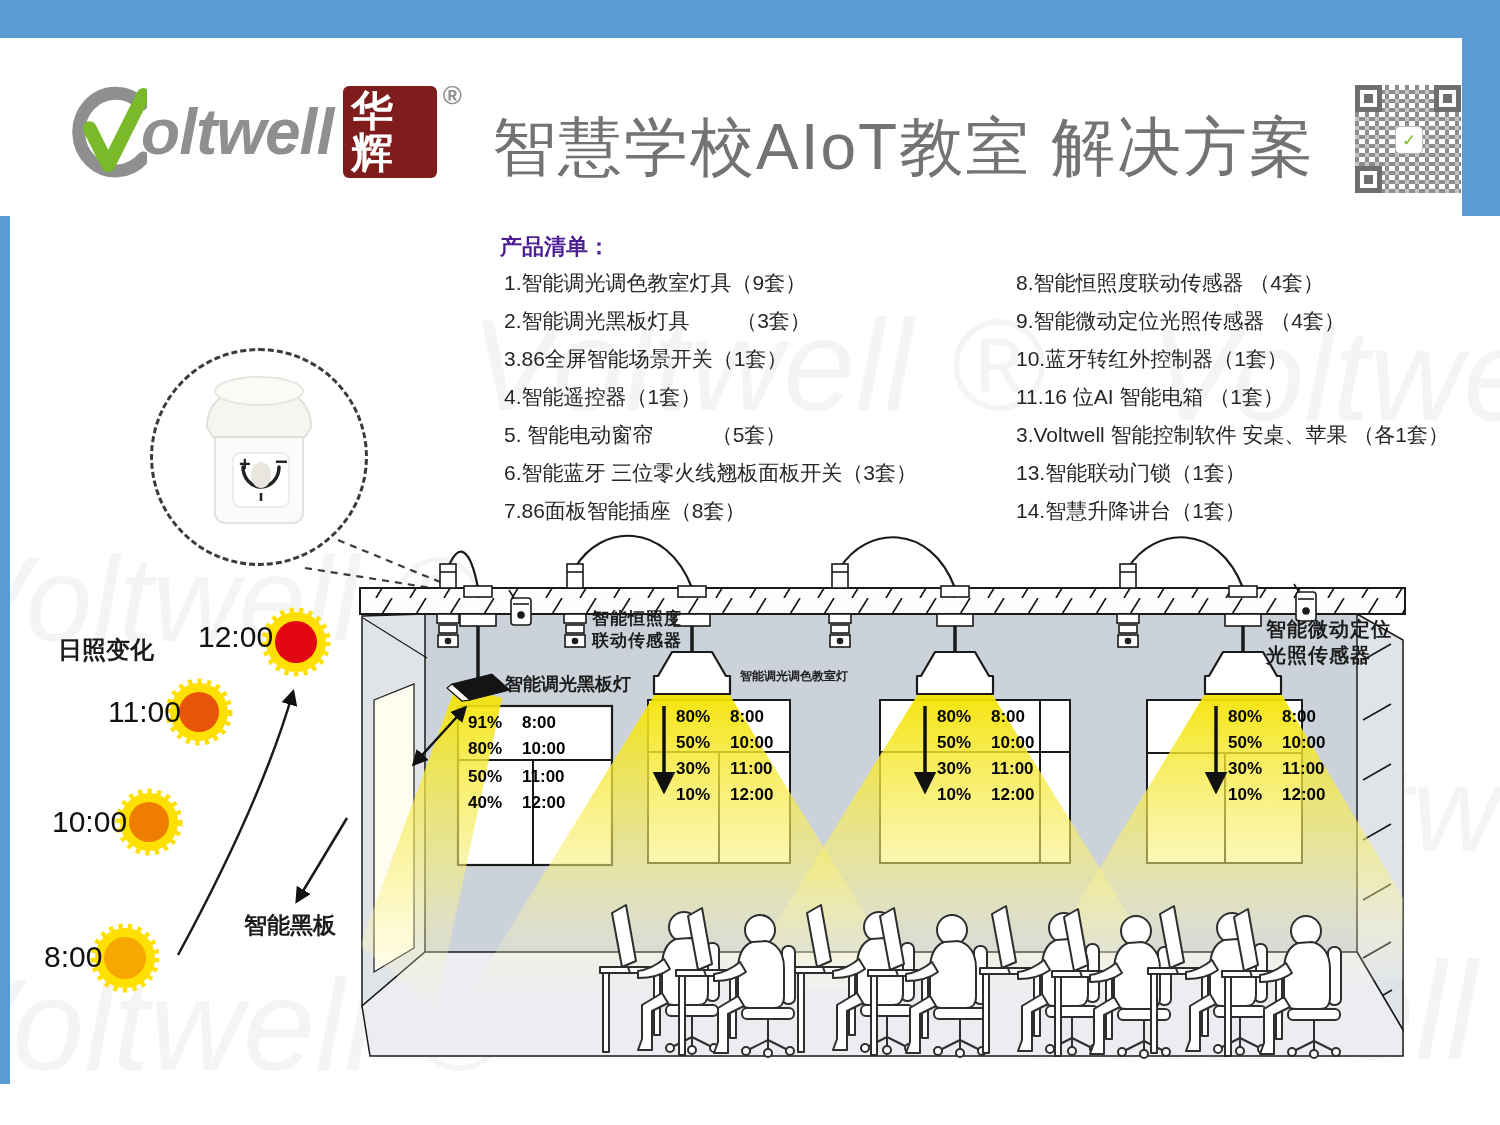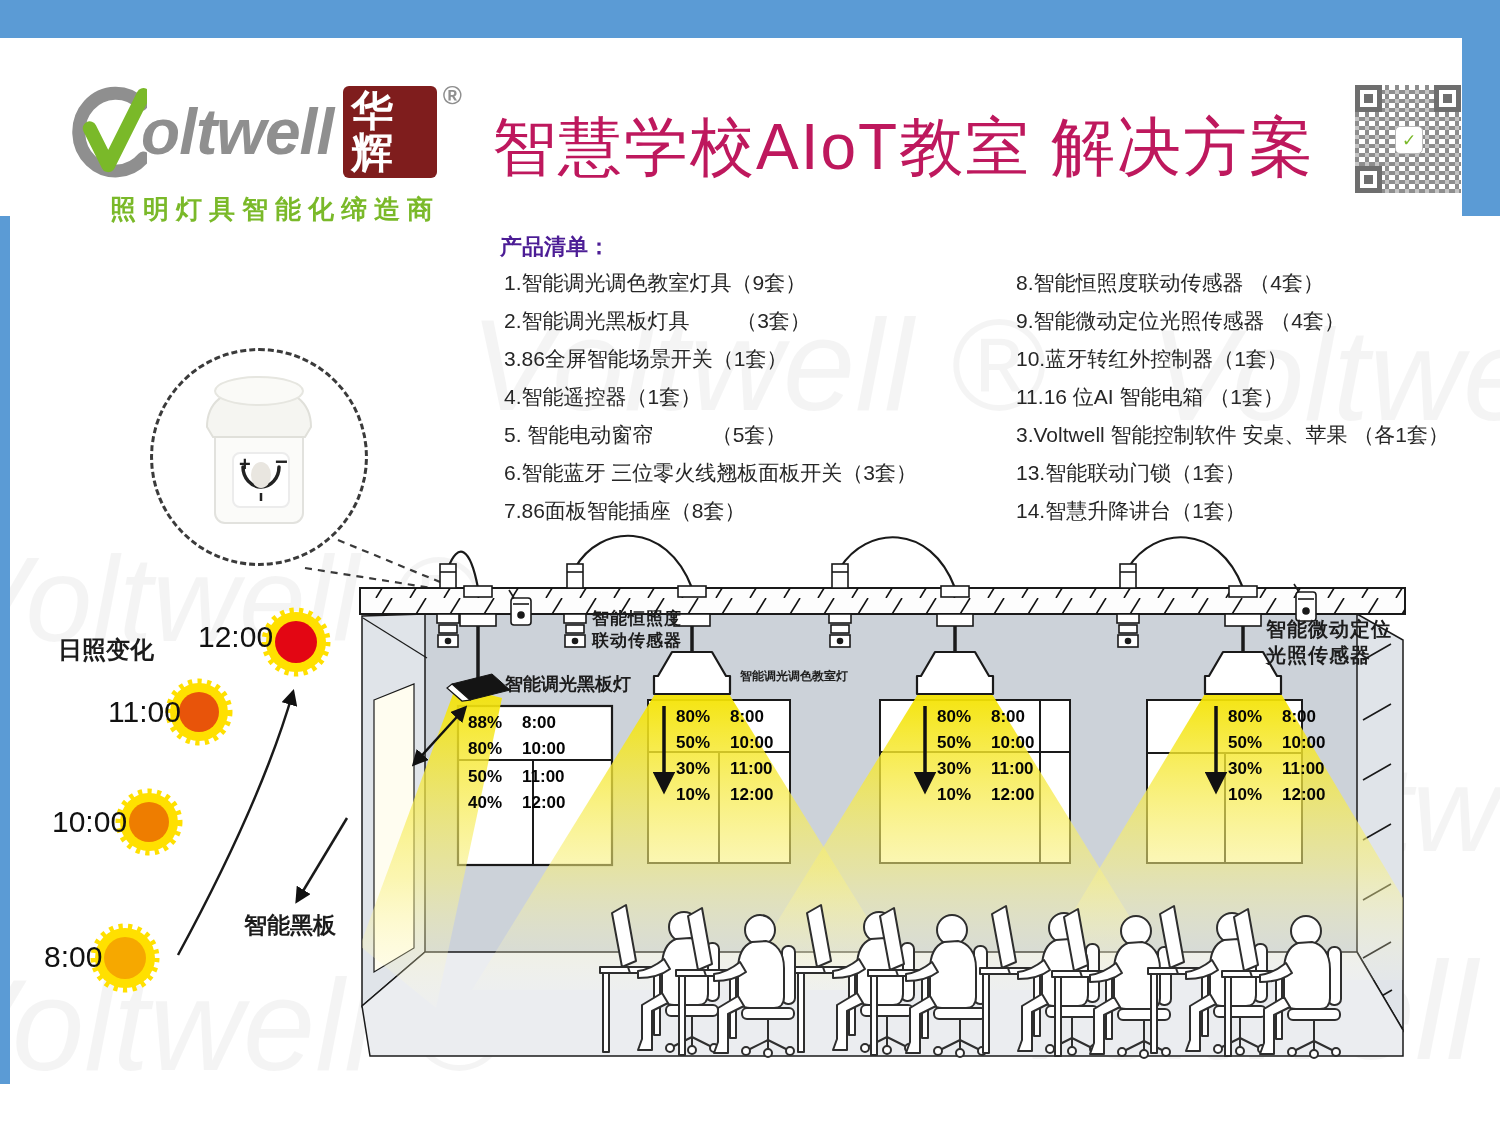--- a/index.html
+++ b/index.html
@@ -12,21 +12,21 @@
   
   .wm{position:absolute;z-index:0;font-style:italic;font-weight:normal;color:#000;opacity:.04;white-space:nowrap;pointer-events:none;}
   
   .logo{position:absolute;left:62px;top:80px;z-index:3;width:400px;}
   .logo-row{display:flex;align-items:center;}
   .logo-brand{font-size:64px;font-style:italic;font-weight:800;color:#8f8f8f;letter-spacing:-1px;margin-left:-6px;}
   .logo-cn{margin-left:10px;background:#7f1d1d;color:#fff;font-weight:700;font-size:42px;
            padding:4px 8px;border-radius:6px;line-height:1;}
   .logo-reg{font-size:26px;color:#8f8f8f;align-self:flex-start;margin-left:6px;font-weight:700;}
   .logo-tagline{margin-top:8px;margin-left:48px;color:#7AB929;font-size:26px;font-weight:700;letter-spacing:7px;}
-  .title{position:absolute;left:492px;top:104px;z-index:3;font-size:64px;color:#be185d;
+  .title{position:absolute;left:492px;top:104px;z-index:3;font-size:64px;color:#737373;
          font-weight:500;letter-spacing:2px;white-space:nowrap;}
   
   .qr{position:absolute;left:1352px;top:82px;width:112px;height:114px;background:#fff;z-index:3;}
   .qr-noise{position:absolute;inset:3px;
     background-image:repeating-linear-gradient(0deg,#7a7a7a 0 4px,transparent 4px 9px),
                      repeating-linear-gradient(90deg,#7a7a7a 0 4px,transparent 4px 10px);
     background-blend-mode:screen;opacity:.85;}
   .fnd{position:absolute;width:17px;height:17px;border:5px solid #6e6e6e;background:#fff;}
   .fnd i{position:absolute;left:4px;top:4px;width:9px;height:9px;background:#6e6e6e;}
   .fnd.tl{left:3px;top:3px}.fnd.tr{right:3px;top:3px}.fnd.bl{left:3px;bottom:3px}
@@ -76,21 +76,20 @@
   <div class="logo">
     <div class="logo-row">
       <svg width="92" height="104" viewBox="0 0 92 104">
         <path d="M86,22 A40,42 0 1 0 88,80" fill="none" stroke="#8f8f8f" stroke-width="14" stroke-linecap="round"></path>
         <path d="M30,48 L50,88 L88,12" fill="none" stroke="#7AB929" stroke-width="15" stroke-linecap="round" stroke-linejoin="round"></path>
       </svg>
       <span class="logo-brand">oltwell</span>
       <span class="logo-cn">华辉</span>
       <span class="logo-reg">®</span>
     </div>
-    <div class="logo-tagline">照明灯具智能化缔造商</div>
   </div>
 
   <h1 class="title" style="margin:0;">智慧学校AIoT教室 解决方案</h1>
 
   <div class="qr">
     <div class="qr-noise"></div>
     <div class="fnd tl">
         <i></i>
       </div>
     <div class="fnd tr">
@@ -363,21 +362,21 @@
   </div>
   <div class="lab" style="left:505px;top:672px;font-size:18px;">智能调光黑板灯</div>
   <div class="lab" style="left:740px;top:668px;font-size:12px;">智能调光调色教室灯</div>
   <div class="lab two" style="left:1266px;top:616px;font-size:20px;letter-spacing:1px;">
     <div>智能微动定位</div>
     <div>光照传感器</div>
   </div>
 
   <div class="sched" style="left:468px;top:710px;">
     <div class="srow">
-        <span>88%</span>
+        <span>91%</span>
         <span>8:00</span>
       </div>
     <div class="srow">
         <span>80%</span>
         <span>10:00</span>
       </div>
     <div class="srow gap">
         <span>50%</span>
         <span>11:00</span>
       </div>

